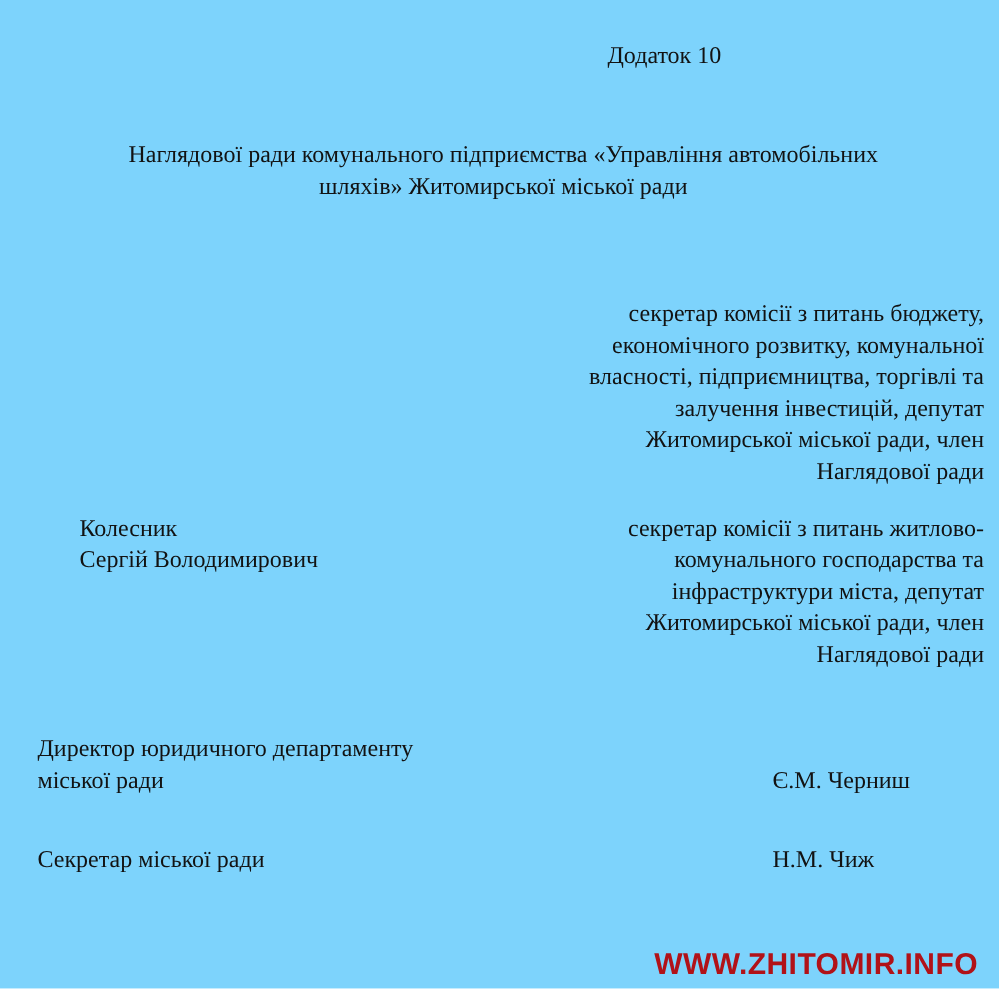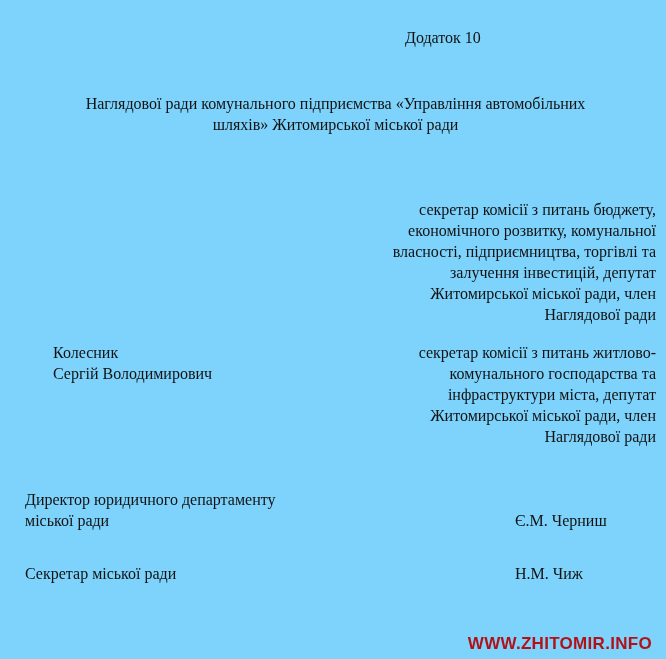--- a/index.html
+++ b/index.html
@@ -74,21 +74,21 @@
     white-space: nowrap;
   }
 
   
   .watermark {
     position: absolute;
     top: 633px;
     right: 14px;
     font-family: "Liberation Sans", sans-serif;
     font-weight: 700;
-    font-size: 17px;
+    font-size: 20px;
     letter-spacing: 0.3px;
     color: #b11218;
   }
 </style>
 </head>
 <body>
 
 <div class="page">
 
   <div class="appendix">

